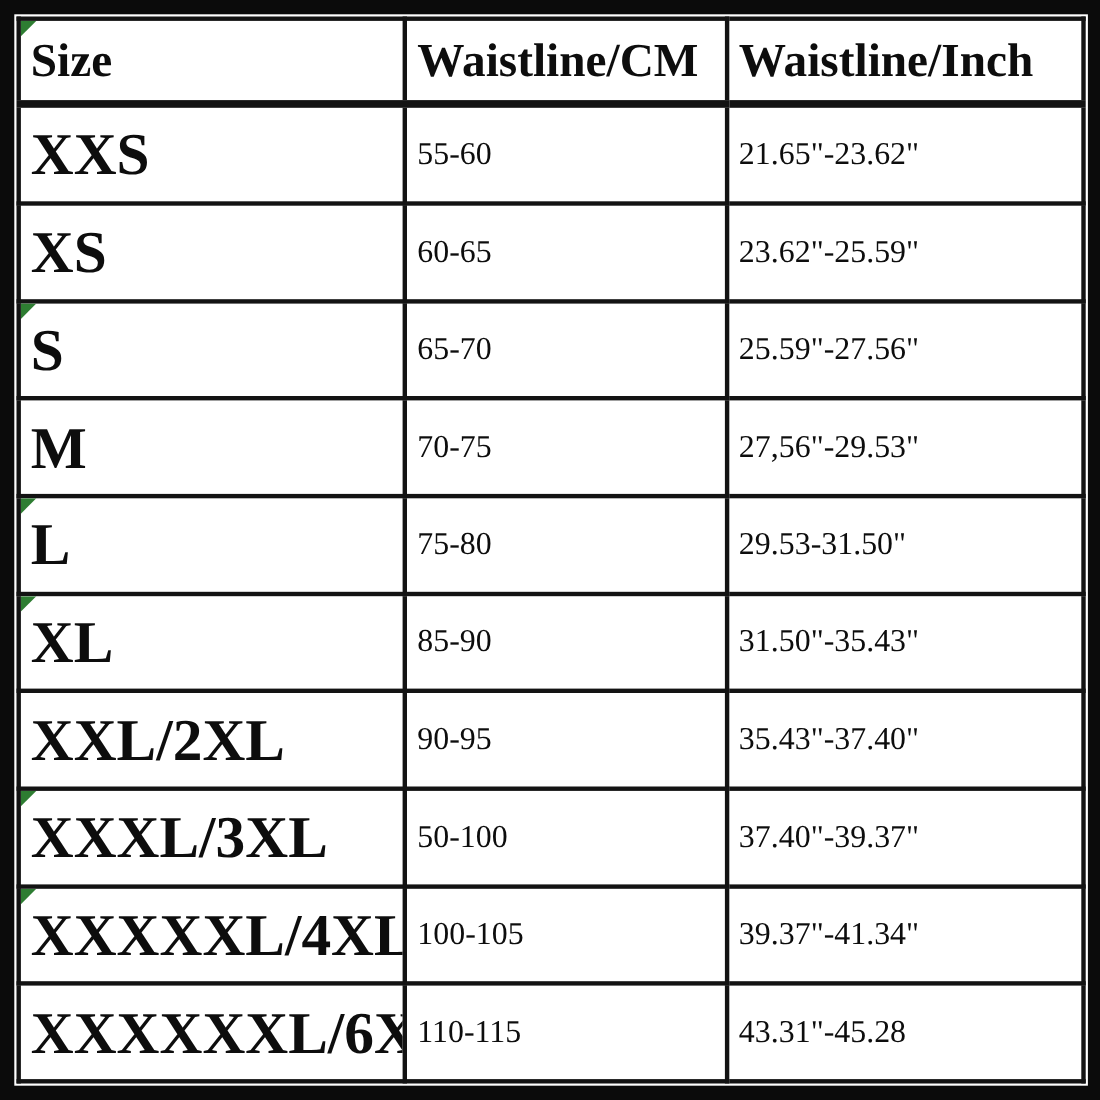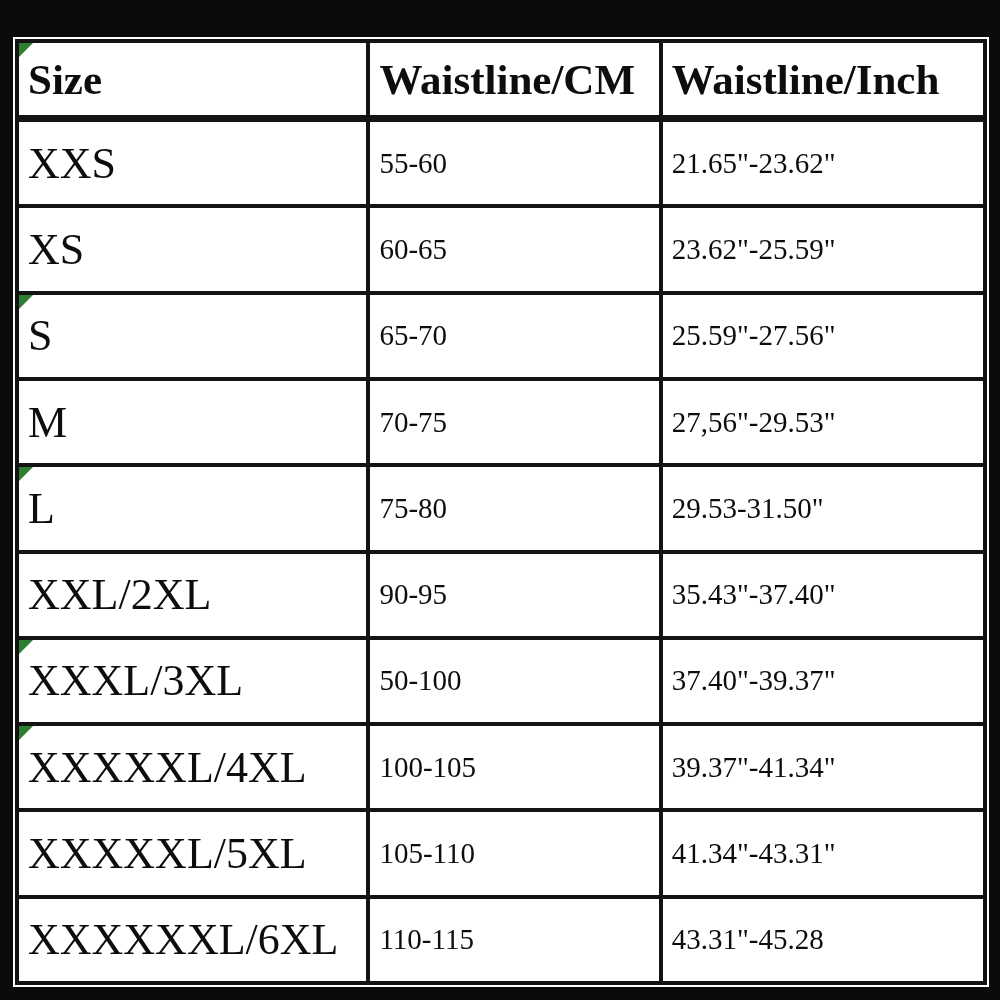--- a/index.html
+++ b/index.html
@@ -8,21 +8,20 @@
     background:#0b0b0b;
     font-family:"Liberation Serif","DejaVu Serif",serif;
     position:relative;overflow:hidden;
   }
   .stage{position:absolute;inset:0;background:#0b0b0b;}
   .table-wrap{
     position:absolute;left:13px;top:13px;right:11px;bottom:13px;
     background:#ffffff;
     padding:2px; 
     box-sizing:border-box;
-    margin-top:24px;
   }
   table.size-chart{
     width:100%;height:100%;
     border-collapse:collapse;
     table-layout:fixed;
     background:#ffffff;
   }
   col.c1{width:36.3%;}
   col.c2{width:30.2%;}
   col.c3{width:33.5%;}
@@ -36,21 +35,21 @@
     overflow:hidden;
     white-space:nowrap;
   }
   thead th{
     height:72px;
     font-size:43px;
     font-weight:bold;
     border-bottom:7px solid #131313;
   }
   tbody td{height:74px;font-size:29px;font-weight:normal;}
-  td.size-cell{font-weight:normal;font-size:44px;}
+  td.size-cell{font-weight:bold;font-size:54px;}
   .corner-marker{
     position:absolute;top:0;left:0;
     width:0;height:0;
     border-top:14px solid var(--marker-green,#2e7d32);
     border-right:14px solid transparent;
     pointer-events:none;
   }
 </style>
 </head>
 <body>
@@ -97,40 +96,40 @@
             <td class="size-cell"><span>M</span></td>
             <td><span>70-75</span></td>
             <td><span>27,56"-29.53"</span></td>
           </tr>
           <tr>
             <td class="size-cell"><span class="corner-marker"></span><span>L</span></td>
             <td><span>75-80</span></td>
             <td><span>29.53-31.50"</span></td>
           </tr>
           <tr>
+            <td class="size-cell"><span class="corner-marker"></span><span>XL</span></td>
+            <td><span>85-90</span></td>
+            <td><span>31.50"-35.43"</span></td>
+          </tr>
+          <tr>
             <td class="size-cell"><span>XXL/2XL</span></td>
             <td><span>90-95</span></td>
             <td><span>35.43"-37.40"</span></td>
           </tr>
           <tr>
             <td class="size-cell"><span class="corner-marker"></span><span>XXXL/3XL</span></td>
             <td><span>50-100</span></td>
             <td><span>37.40"-39.37"</span></td>
           </tr>
           <tr>
             <td class="size-cell"><span class="corner-marker"></span><span>XXXXXL/4XL</span></td>
             <td><span>100-105</span></td>
             <td><span>39.37"-41.34"</span></td>
           </tr>
           <tr>
-            <td class="size-cell"><span>XXXXXL/5XL</span></td>
-            <td><span>105-110</span></td>
-            <td><span>41.34"-43.31"</span></td>
-          </tr>
-          <tr>
             <td class="size-cell"><span>XXXXXXL/6XL</span></td>
             <td><span>110-115</span></td>
             <td><span>43.31"-45.28</span></td>
           </tr>
         </tbody>
     </table>
   </div>
 </div>
 
 </body></html>

